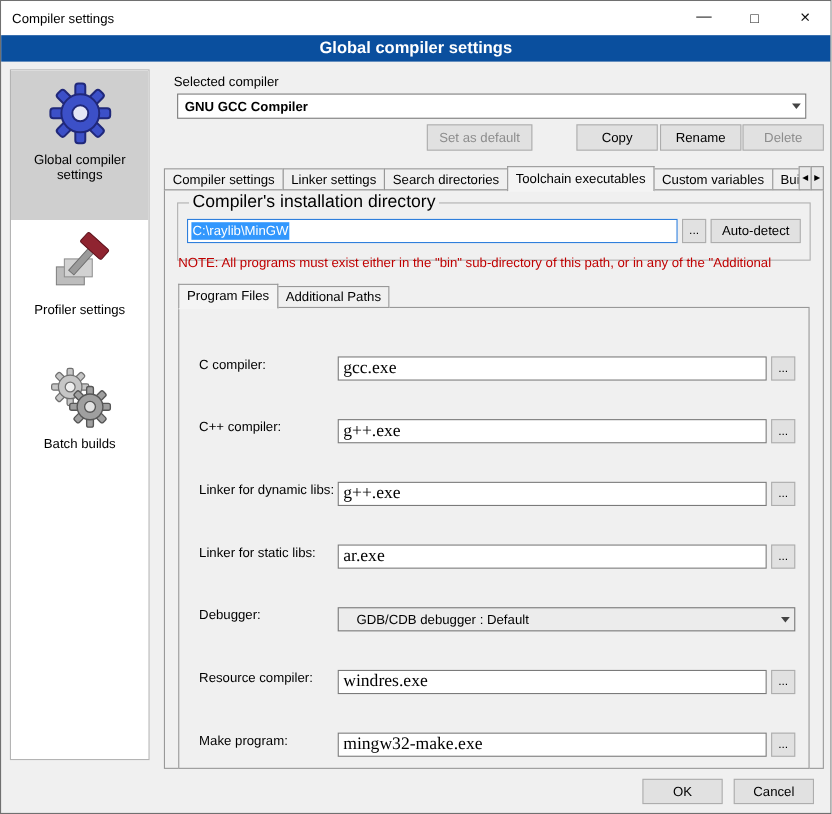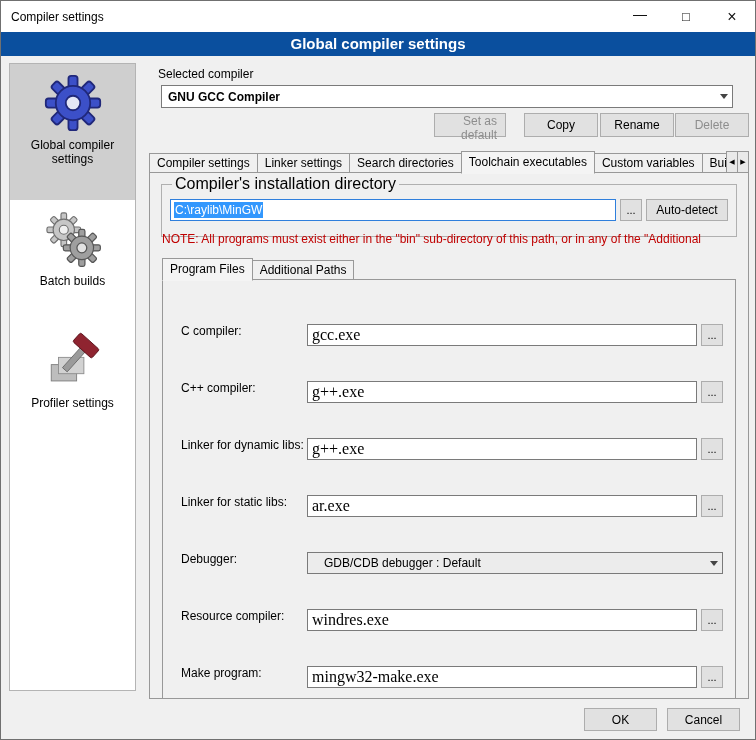--- a/index.html
+++ b/index.html
@@ -28,21 +28,21 @@
   .lbl-selcomp{position:absolute;left:157px;top:66px;}
   .combo{display:flex;align-items:center;border:1px solid #7a7a7a;background:#fff;height:23px;padding:0 4px 0 6px;cursor:default;}
   .combo .combo-val{flex:1;white-space:nowrap;overflow:hidden;}
   .chev{width:0;height:0;border-left:4px solid transparent;border-right:4px solid transparent;border-top:5px solid #444;margin-left:4px;flex:0 0 auto;}
   .combo-compiler{position:absolute;left:160px;top:84px;width:572px;font-weight:bold;}
   .combo.gray{background:#ececec;padding-left:16px;}
   
   .btn{background:#e1e1e1;border:1px solid #adadad;font-family:inherit;font-size:12px;height:24px;padding:0 8px;cursor:default;}
   .btn.disabled{color:#8d8d8d;}
   .actions{position:absolute;left:148px;top:112px;width:600px;display:flex;justify-content:flex-end;}
-  .b-setdef{width:72px;margin-right:18px;text-align:right;}
+  .b-setdef{width:96px;margin-right:40px;}
   .b-copy{width:74px;}
   .b-rename{width:74px;margin-left:2px;}
   .b-delete{width:74px;margin-left:1px;}
   .b-reset{width:96px;margin-left:32px;}
   
   .tabbar{position:absolute;left:148px;top:149px;width:600px;height:23px;display:flex;align-items:flex-end;z-index:2;}
   .tab{border:1px solid #989898;background:#f0f0f0;height:20px;line-height:18px;padding:0 7px;white-space:nowrap;margin-right:-1px;cursor:default;}
   .tab.active{height:23px;line-height:21px;background:#f4f4f4;border-bottom:1px solid #f4f4f4;position:relative;top:1px;z-index:3;}
   .tab.clip{max-width:42px;overflow:hidden;}
   .tab-arrows{margin-left:auto;display:flex;}
@@ -104,45 +104,45 @@
 
   <div class="banner">Global compiler settings</div>
 
   <div class="sidebar">
     <div class="sb-item selected">
       <svg class="sb-icon" viewBox="0 0 64 64">
         <use href="#gear" fill="#3c50c8" stroke="#20287a" stroke-width="2"></use>
         <circle cx="32" cy="32" r="8" fill="#e4e6f6" stroke="#20287a" stroke-width="2"></circle>
       </svg>
       <span class="sb-label">Global compiler settings</span>
+    </div>
+    <div class="sb-item">
+      <svg class="sb-icon" viewBox="0 0 64 64">
+        <rect x="8" y="36" width="28" height="18" fill="#bdbdbd" stroke="#7d7d7d"></rect>
+        <rect x="16" y="28" width="28" height="18" fill="#d2d2d2" stroke="#8d8d8d"></rect>
+        <g transform="rotate(42 40 22)">
+          <rect x="37" y="18" width="7" height="30" fill="#9b9b9b" stroke="#6e6e6e"></rect>
+          <rect x="26" y="6" width="28" height="13" rx="2" fill="#8f2430" stroke="#5c121c"></rect>
+        </g>
+      </svg>
+      <span class="sb-label">Profiler settings</span>
     </div>
     <div class="sb-item">
       <svg class="sb-icon" viewBox="0 0 64 64">
         <g transform="translate(2 2) scale(0.62)">
           <use href="#gear" fill="#c6c6c6" stroke="#6f6f6f" stroke-width="2"></use>
           <circle cx="32" cy="32" r="8" fill="#efefef" stroke="#6f6f6f" stroke-width="2"></circle>
         </g>
         <g transform="translate(20 20) scale(0.68)">
           <use href="#gear" fill="#9f9f9f" stroke="#565656" stroke-width="2"></use>
           <circle cx="32" cy="32" r="8" fill="#e2e2e2" stroke="#565656" stroke-width="2"></circle>
         </g>
       </svg>
       <span class="sb-label">Batch builds</span>
     </div>
-    <div class="sb-item">
-      <svg class="sb-icon" viewBox="0 0 64 64">
-        <rect x="8" y="36" width="28" height="18" fill="#bdbdbd" stroke="#7d7d7d"></rect>
-        <rect x="16" y="28" width="28" height="18" fill="#d2d2d2" stroke="#8d8d8d"></rect>
-        <g transform="rotate(42 40 22)">
-          <rect x="37" y="18" width="7" height="30" fill="#9b9b9b" stroke="#6e6e6e"></rect>
-          <rect x="26" y="6" width="28" height="13" rx="2" fill="#8f2430" stroke="#5c121c"></rect>
-        </g>
-      </svg>
-      <span class="sb-label">Profiler settings</span>
-    </div>
   </div>
 
   <span class="lbl-selcomp">Selected compiler</span>
   <div class="combo combo-compiler">
     <span class="combo-val">GNU GCC Compiler</span>
     <span class="chev"></span>
   </div>
 
   <div class="actions">
     <button class="btn disabled b-setdef">Set as default</button>

